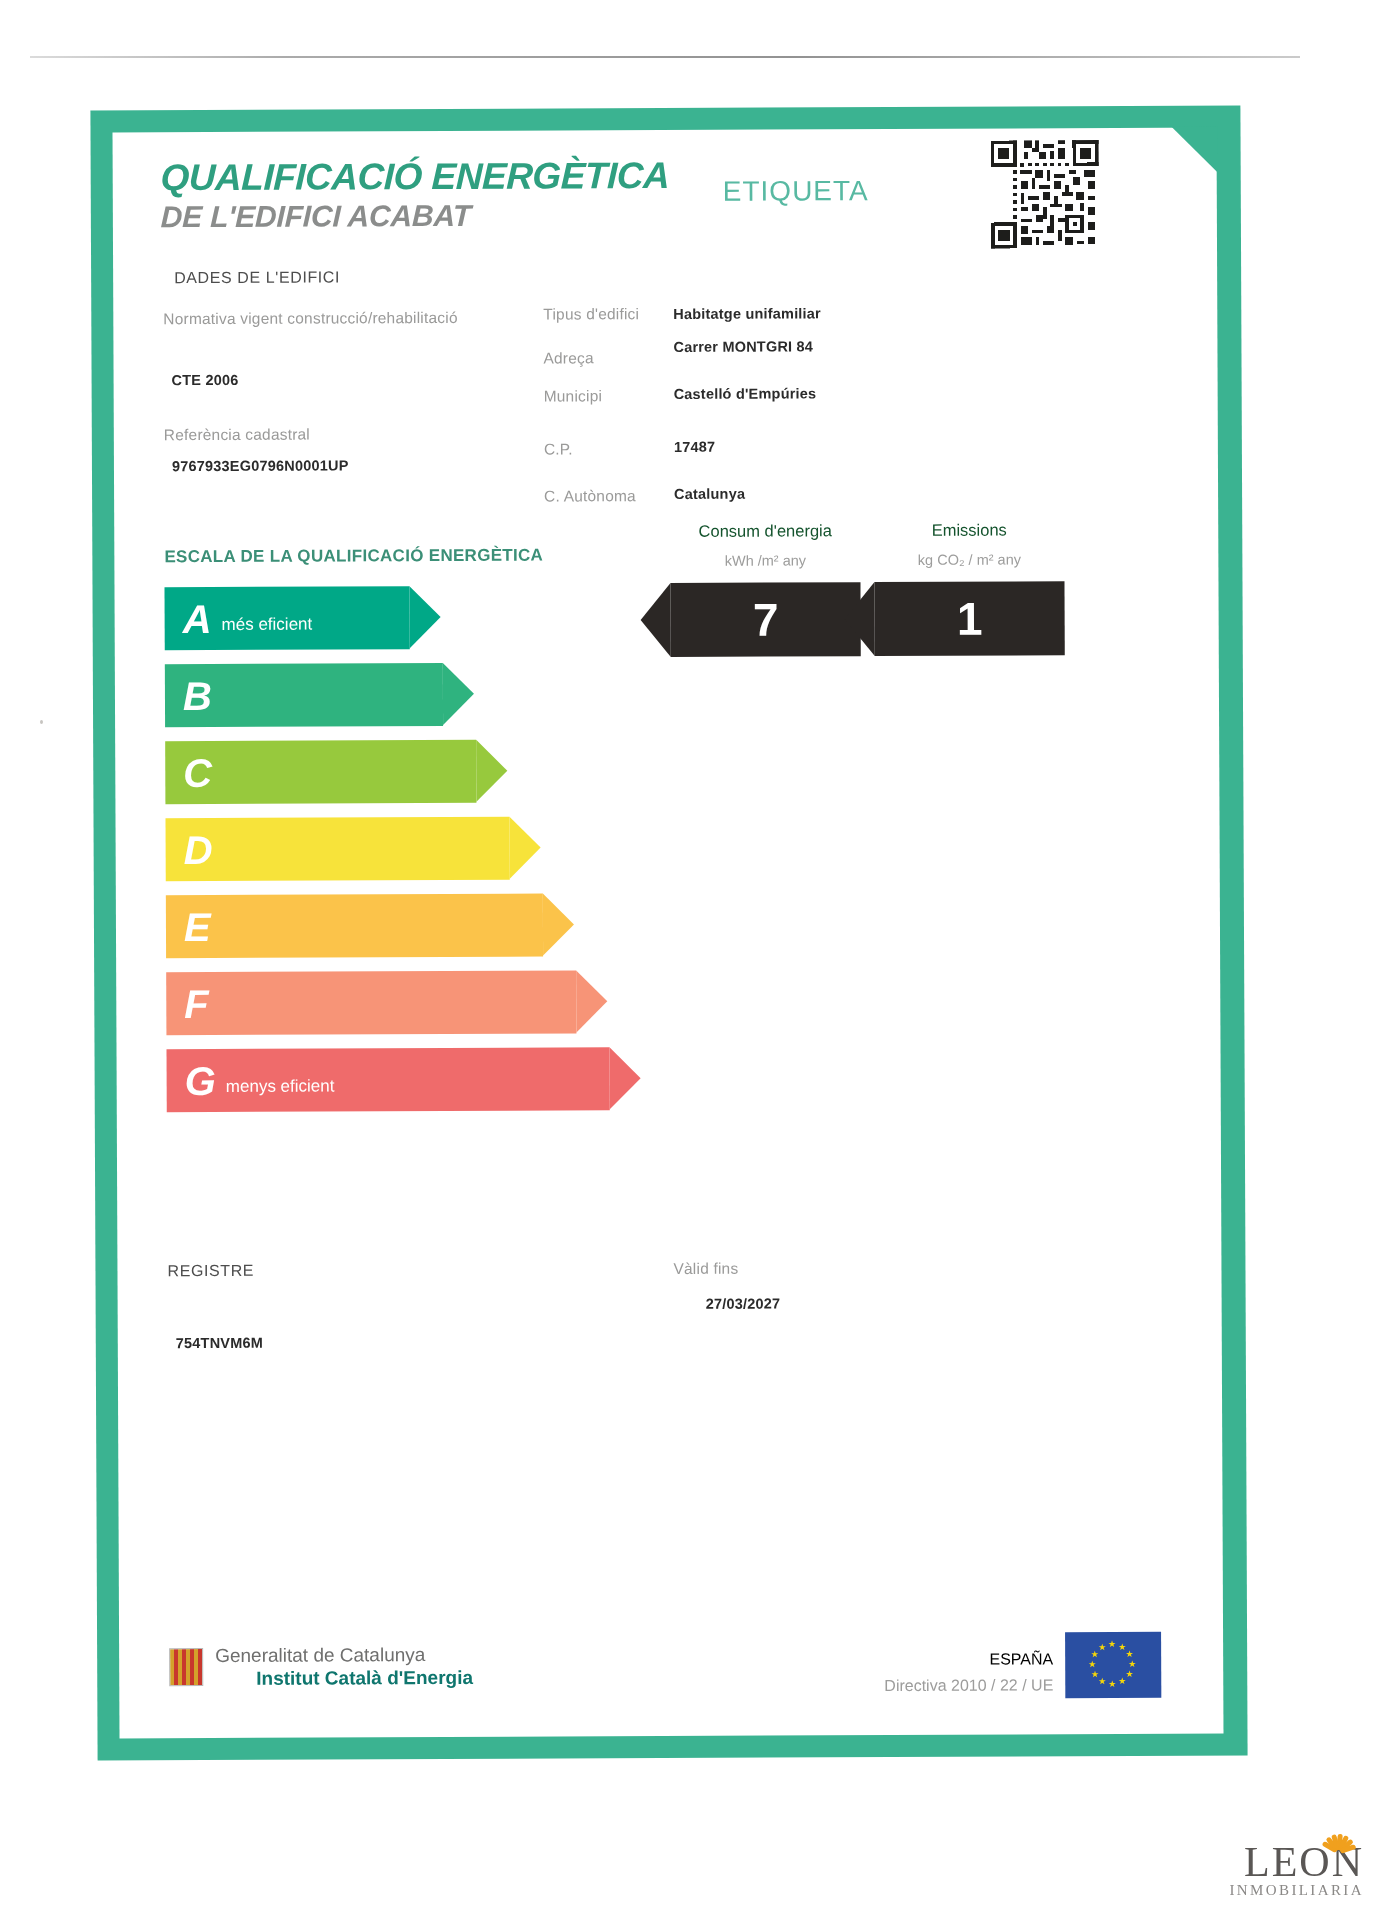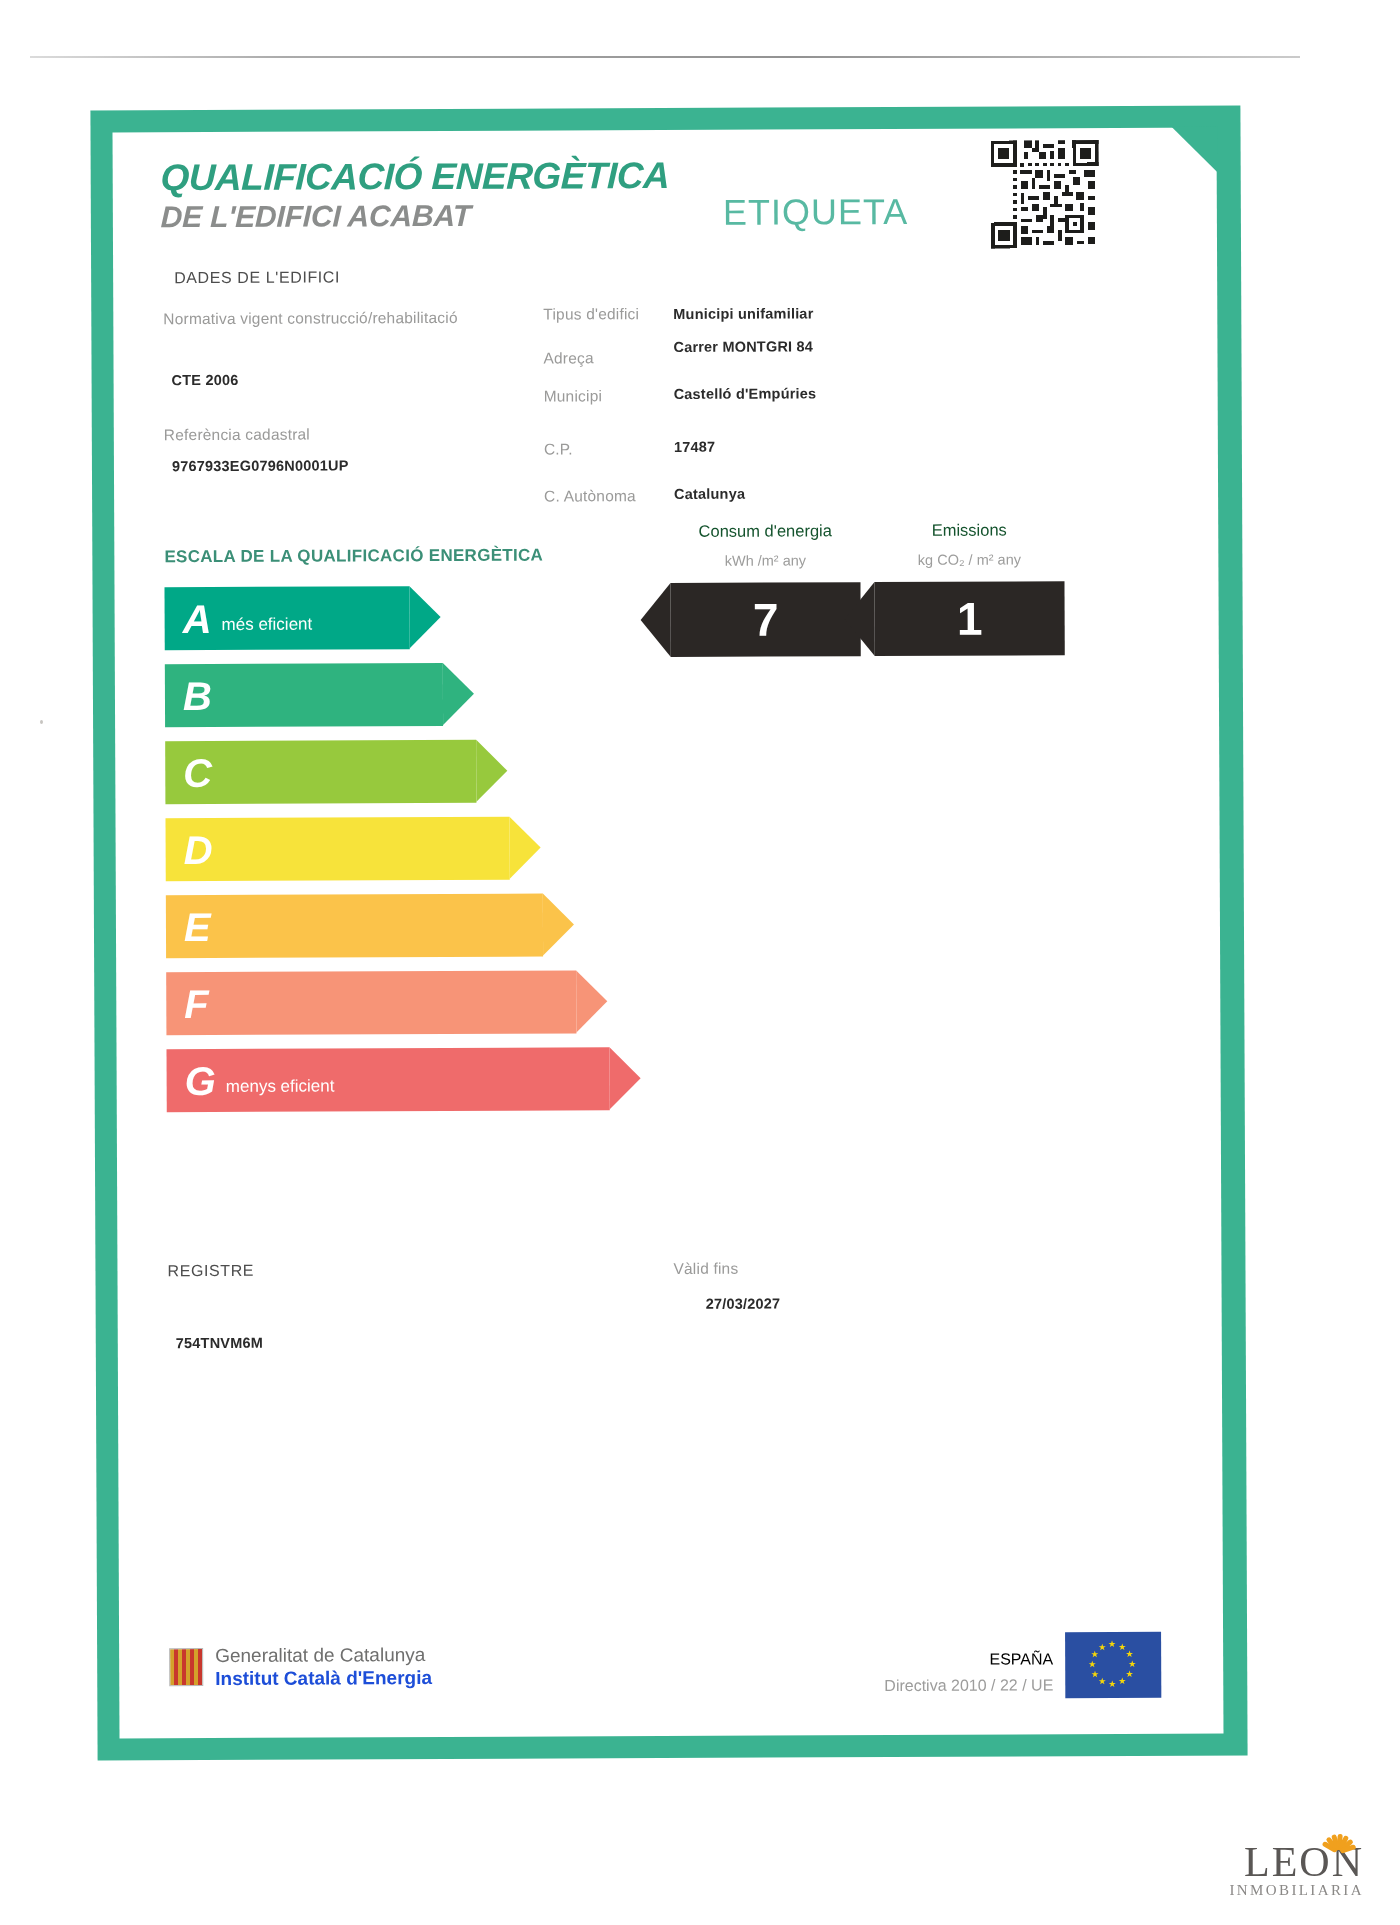--- a/index.html
+++ b/index.html
@@ -85,22 +85,22 @@
     letter-spacing: -0.2px;
     line-height: 34px;
     margin-top: 2px;
     white-space: nowrap;
     font-style: italic;
     transform: skewX(-2deg);
   }
   .hdr-etiqueta {
     position: absolute;
     left: 610px;
-    top: 62px;
-    font-size: 36px;
+    top: 46px;
+    font-size: 28px;
     color: #58b9a2;
     letter-spacing: 1px;
   }
 
   
   .qr {
     position: absolute;
     right: 118px;
     top: 12px;
     width: 108px;
@@ -264,23 +264,24 @@
     box-sizing: border-box;
     margin-right: 12px;
   }
   .gencat-t1 {
     font-size: 19px;
     color: #6f6f6e;
     line-height: 23px;
   }
   .gencat-t2 {
     font-size: 19px;
-    color: #1d4ed8;
+    color: #0f766e;
     font-weight: bold;
     line-height: 23px;
+    margin-left: 41px;
   }
   .espana {
     position: absolute;
     right: 170px;
     bottom: 66px;
     text-align: right;
     font-size: 16px;
     color: #000000;
   }
   .directiva {
@@ -461,21 +462,21 @@
       </svg>
     </div>
 
     <div class="sec-title dades">DADES DE L'EDIFICI</div>
     <div class="lbl-grey norm-label">Normativa vigent construcció/rehabilitació</div>
     <div class="val-dark norm-value">CTE 2006</div>
     <div class="lbl-grey ref-label">Referència cadastral</div>
     <div class="val-dark ref-value">9767933EG0796N0001UP</div>
 
     <div class="lbl-grey field-col-l" style="top:175px">Tipus d'edifici</div>
-    <div class="val-dark field-col-r" style="top:176px">Municipi unifamiliar</div>
+    <div class="val-dark field-col-r" style="top:176px">Habitatge unifamiliar</div>
 
     <div class="lbl-grey field-col-l" style="top:219px">Adreça</div>
     <div class="val-dark field-col-r" style="top:209px">Carrer MONTGRI 84</div>
 
     <div class="lbl-grey field-col-l" style="top:257px">Municipi</div>
     <div class="val-dark field-col-r" style="top:256px">Castelló d'Empúries</div>
 
     <div class="lbl-grey field-col-l" style="top:310px">C.P.</div>
     <div class="val-dark field-col-r" style="top:309px">17487</div>
 

